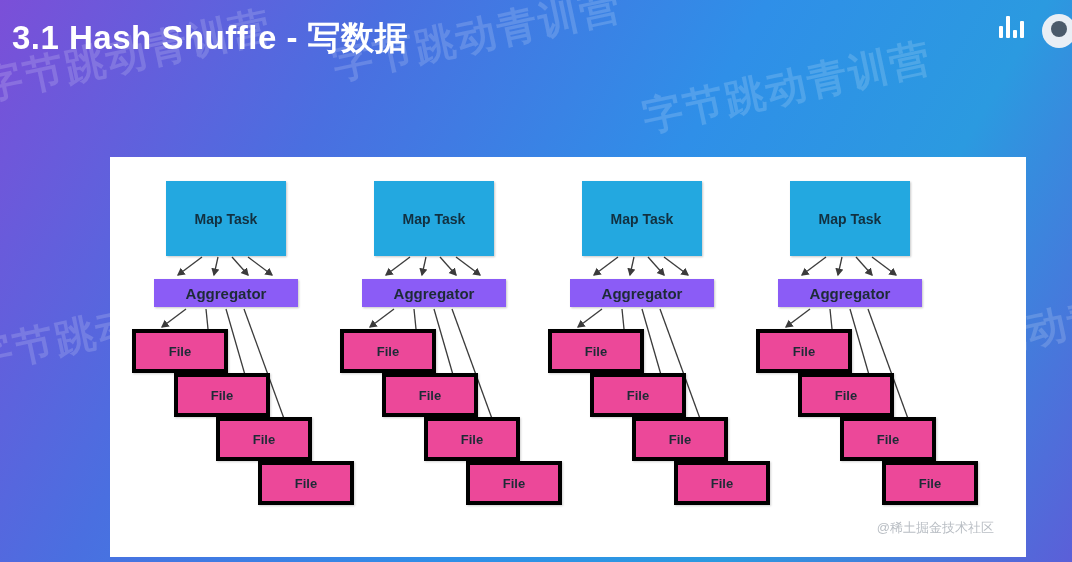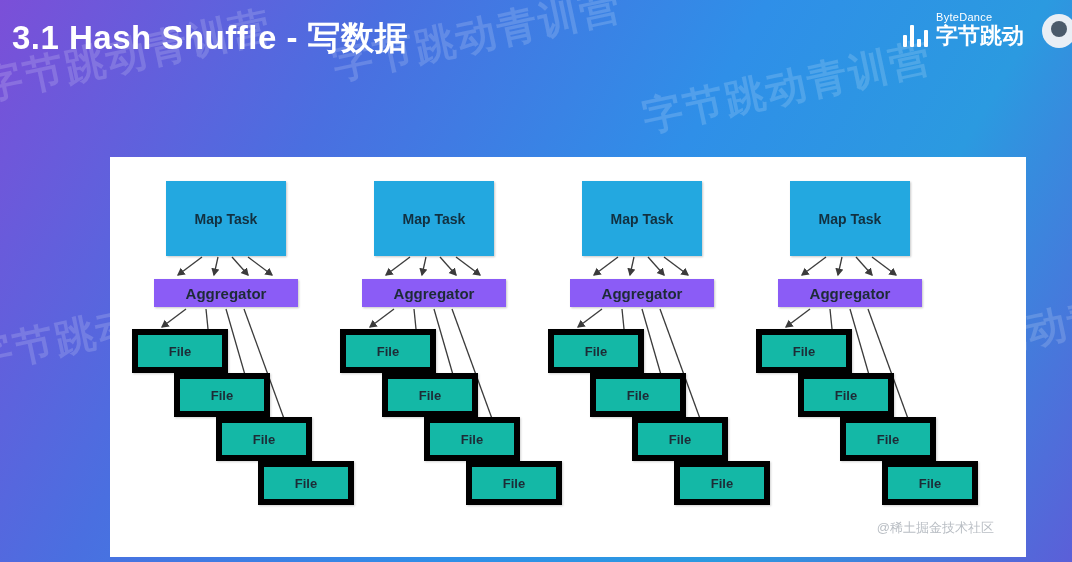--- a/index.html
+++ b/index.html
@@ -155,22 +155,22 @@
     left: 28px;
     top: 122px;
     background: #8b5cf6;
     color: #1d2b36;
     font-size: 15px;
     box-shadow: 1px 1px 2px rgba(0,0,0,0.22);
   }
   .file {
     width: 96px;
     height: 44px;
-    background: #14b8a6;
-    border: 6px solid #000000;
+    background: #ec4899;
+    border: 4px solid #000000;
     font-weight: bold;
     font-size: 13px;
     color: #1d2b36;
     box-shadow: 1px 1px 2px rgba(0,0,0,0.18);
   }
   .f1 { left: 6px;   top: 172px; }
   .f2 { left: 48px;  top: 216px; }
   .f3 { left: 90px;  top: 260px; }
   .f4 { left: 132px; top: 304px; }
 
@@ -204,24 +204,20 @@
 
   <div id="title">3.1 Hash Shuffle - 写数据</div>
 
   <div id="logo">
     <span class="bars">
         <i></i>
         <i></i>
         <i></i>
         <i></i>
       </span>
-    <span class="txt">
-      <span class="en">ByteDance</span>
-      <span class="cn">字节跳动</span>
-    </span>
   </div>
 
   <div id="avatar"></div>
 
 
   <div id="canvas">
     <div id="diagram">
 
       <div class="group" style="left:16px;">
         <svg class="arrows" viewBox="0 0 230 400">

